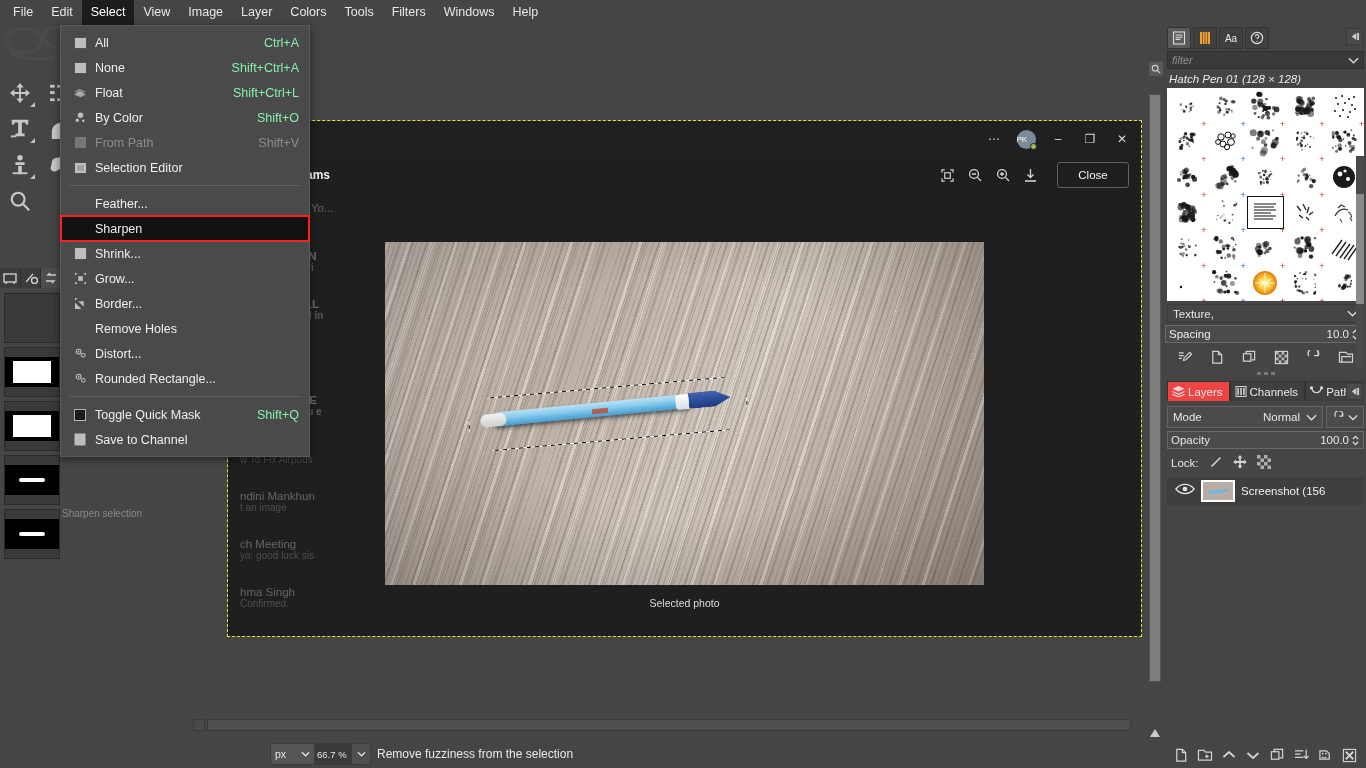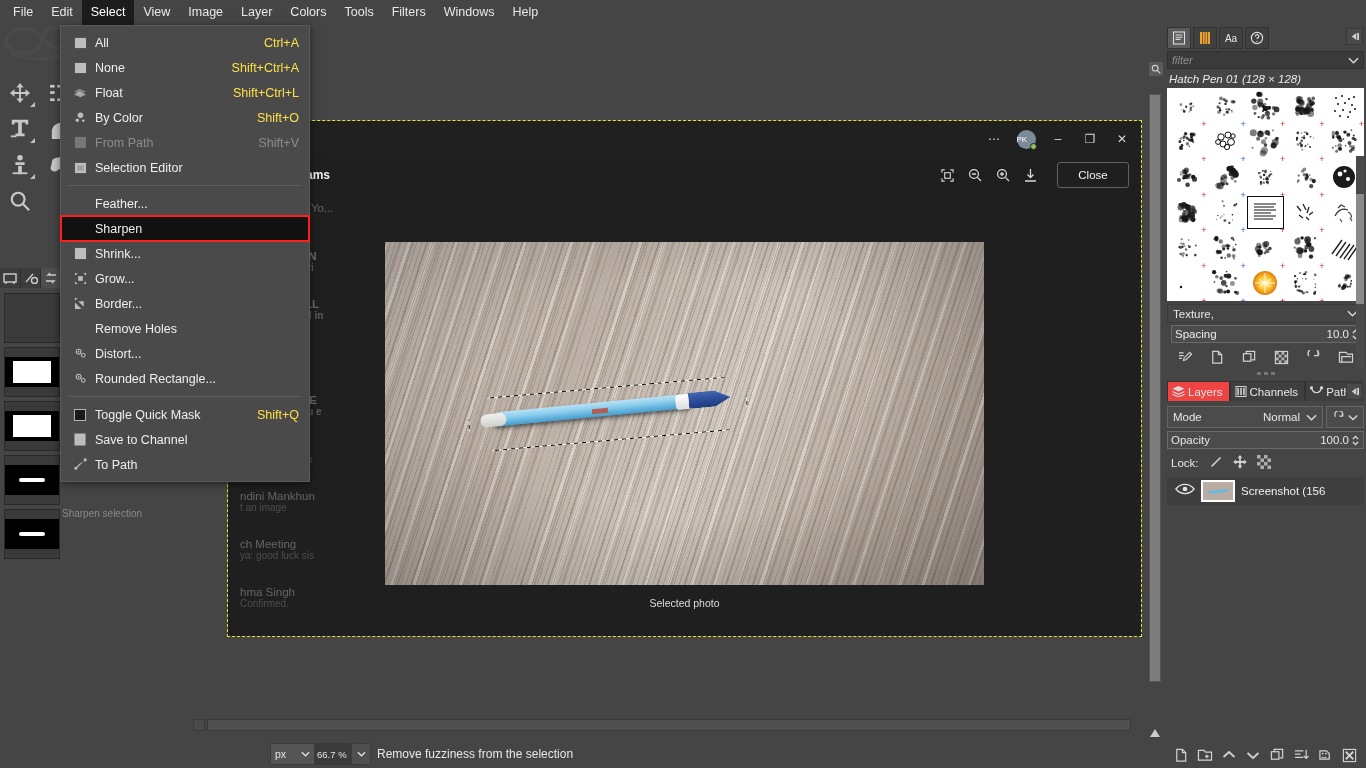--- a/index.html
+++ b/index.html
@@ -39,21 +39,21 @@
   .hidden-label { position:absolute; left:62px; font-size:10px; color:#8a8a8a; }
 
   
   .menu { position:absolute; left:60px; top:25px; width:250px; background:#4a4a4a;
       border:1px solid #5a5a5a; padding:4px 0 4px 0; z-index:200;
       box-shadow:0 2px 8px rgba(0,0,0,.5);}
   .menu .row { position:relative; display:flex; align-items:center; height:25px; padding:0 10px 0 8px;}
   .menu .row .ic { width:22px; height:16px; display:flex; align-items:center; justify-content:center;
      flex:0 0 22px; }
   .menu .row .lbl { font-size:12.5px; color:#eeeeee; flex:1 1 auto; padding-left:4px; white-space:nowrap;}
-  .menu .row .acc { font-size:12.5px; color:#fde047; white-space:nowrap; }
+  .menu .row .acc { font-size:12.5px; color:#86efac; white-space:nowrap; }
   .menu .row.disabled .lbl, .menu .row.disabled .acc { color:#8d8d8d; }
   .menu .row.hl { background:#111111; outline:2px solid #ff1f1f; outline-offset:-1px; z-index:3;}
   .menu .sep { height:1px; background:#5f5f5f; margin:5px 8px; }
   .menu .ic svg { fill:#bdbdbd; stroke:none;}
   .menu .row.disabled .ic svg { fill:#777; }
 
   
   .canvasarea { position:absolute; left:185px; top:25px; width:980px; height:715px; background:#454545; }
   .ruler-top { position:absolute; left:0; top:0; width:980px; height:12px; background:#454545;}
   .canvas-inner { position:absolute; left:8px; top:35px; width:950px; height:675px; background:#454545;
@@ -180,21 +180,21 @@
       display:grid; grid-template-columns:repeat(5,1fr); grid-template-rows:repeat(6,1fr);}
   .bcell { position:relative; display:flex; align-items:center; justify-content:center; }
   .bcell .plus { position:absolute; right:0px; bottom:-5px; font-size:9px; color:#111; line-height:1;}
   .bcell .plus.red { color:#c0392b; }
   .bcell .plus.blue { color:#2a63c0; }
   .bcell.sel { outline:1.5px solid #111; outline-offset:-2px;}
   .bscroll { position:absolute; right:2px; top:0; width:8px; height:213px; background:#4a4a4a;}
   .bscroll i { position:absolute; left:0; top:38px; width:8px; height:110px; background:#8a8a8a; display:block;}
   .selrow { margin:3px 2px 0 2px; height:19px; background:#454545; border:1px solid #3a3a3a;
       display:flex; align-items:center; justify-content:space-between; padding:0 5px; font-size:11.5px;}
-  .spacing { margin:2px 2px 0 6px; height:18px; background:#4b4b4b; border:1px solid #6a6a6a;
+  .spacing { margin:2px 2px 0 0; height:18px; background:#4b4b4b; border:1px solid #6a6a6a;
       display:flex; align-items:center; justify-content:space-between; padding:0 3px; font-size:11.5px;}
   .spacing .sp-l { color:#ededed; }
   .spacing .sp-r { display:flex; align-items:center; gap:2px; }
   .brushbtns { height:24px; display:flex; align-items:center; justify-content:space-around; margin:2px 4px 0 4px;}
   .brushbtns .bb { width:22px; height:20px; display:flex; align-items:center; justify-content:center;}
   .grip { height:9px; display:flex; align-items:center; justify-content:center; gap:3px;}
   .grip i { width:4px; height:3px; background:#777; display:block;}
   .ltabs { height:22px; display:flex; align-items:center; padding-left:2px; position:relative; margin-top:2px;}
   .ltab { height:20px; display:flex; align-items:center; gap:3px; padding:0 6px 0 4px; font-size:11.5px;
       background:#3f3f3f; border:1px solid #333; border-bottom:none;}
@@ -659,31 +659,20 @@
           <svg width="12" height="13" viewBox="0 0 13 14" fill="none" stroke="#bdbdbd" stroke-width="1">
             <rect x="0.5" y="0.5" width="12" height="13"></rect>
             <rect x="2" y="2" width="1.6" height="10" fill="#bdbdbd"></rect>
             <rect x="5" y="2" width="1.6" height="10" fill="#bdbdbd"></rect>
             <rect x="8" y="2" width="1.6" height="10" fill="#bdbdbd"></rect>
           </svg>
         </span>
         <span class="lbl">Save to Channel</span>
         <span class="acc"></span>
       </div>
-      <div class="row">
-        <span class="ic">
-          <svg width="13" height="13" viewBox="0 0 14 14" fill="none" stroke="#bdbdbd" stroke-width="1.1">
-            <path d="M2 12C5 4 10 6 12 2"></path>
-            <rect x="0.5" y="9.5" width="3" height="3" fill="#bdbdbd" stroke="none"></rect>
-            <rect x="10.5" y="0.5" width="3" height="3" fill="#bdbdbd" stroke="none"></rect>
-          </svg>
-        </span>
-        <span class="lbl">To Path</span>
-        <span class="acc"></span>
-      </div>
     </div>
 
   <div class="rdock">
     <div class="rd-tabs">
       <div class="rd-tab sel">
         <svg width="14" height="14" viewBox="0 0 14 14" fill="none" stroke="#ddd" stroke-width="1.1">
             <rect x="1.5" y="1" width="11" height="12"></rect>
             <path d="M3.5 4h7M3.5 6.2h7M3.5 8.4h5"></path>
           </svg>
       </div>

